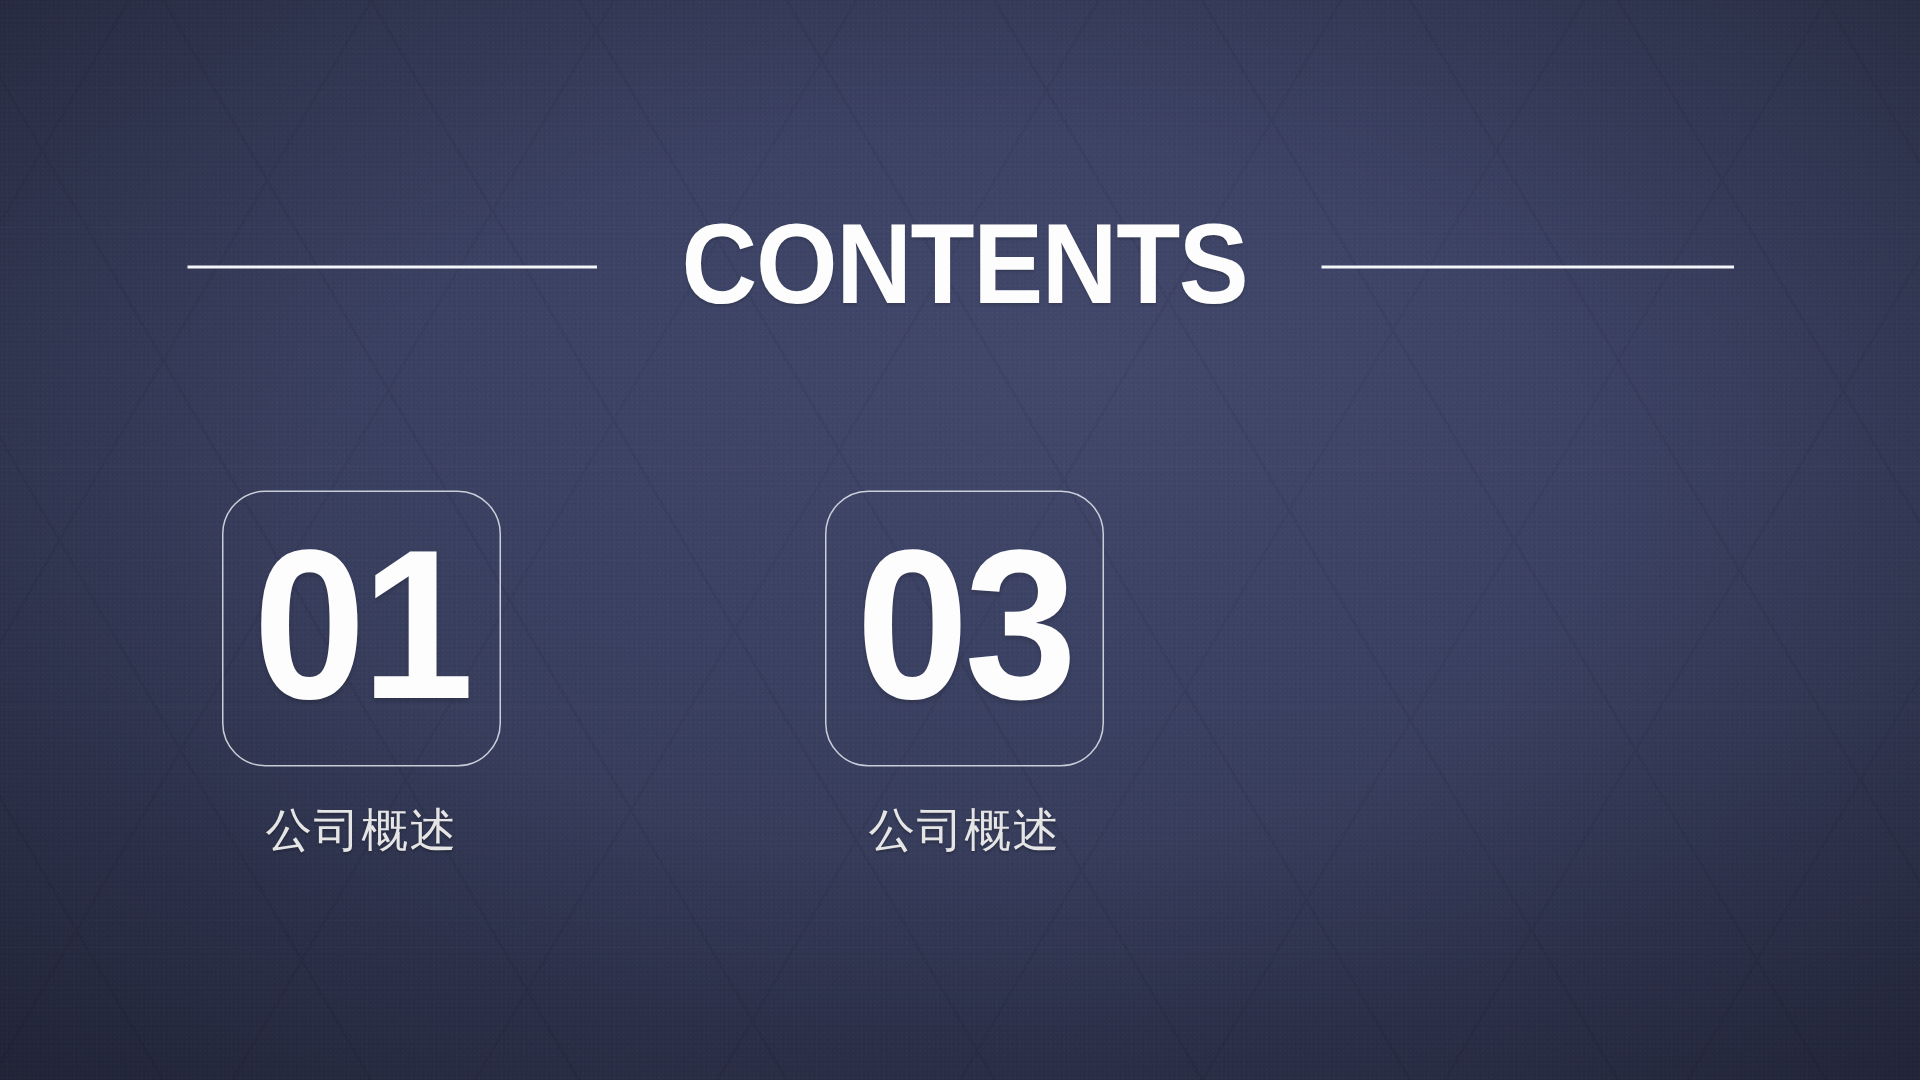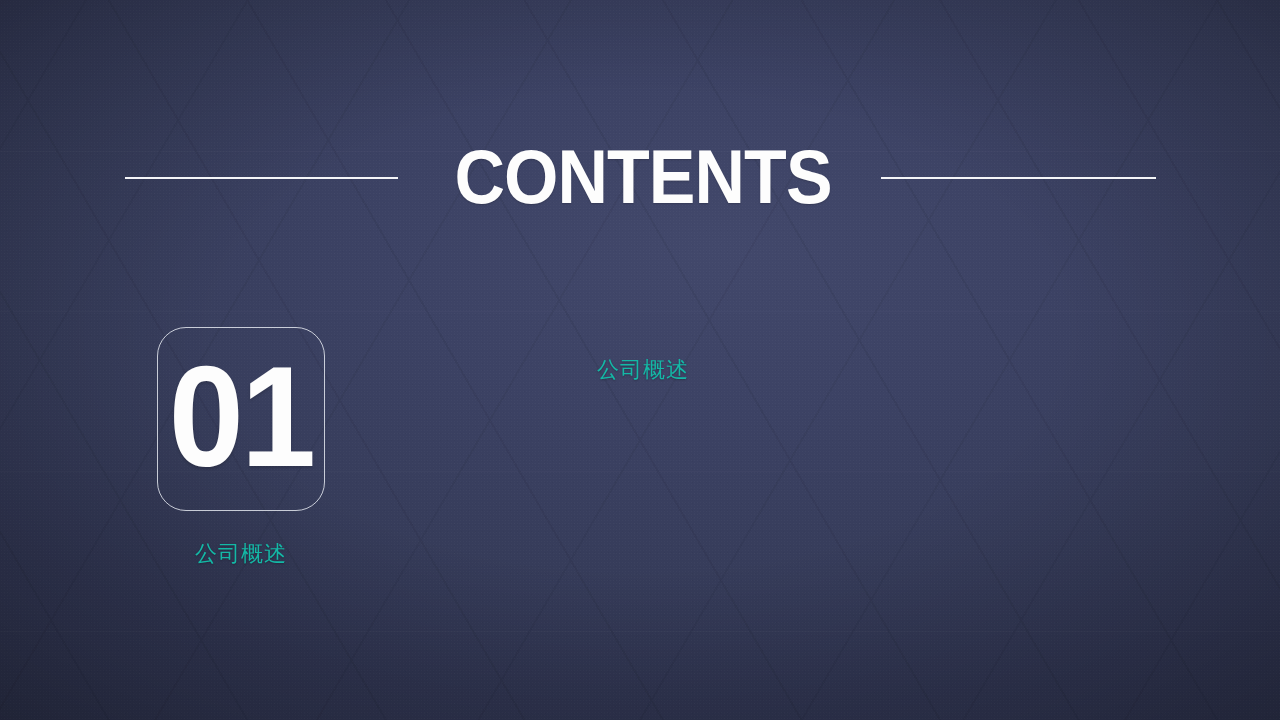--- a/index.html
+++ b/index.html
@@ -127,21 +127,21 @@
     display: flex;
     justify-content: space-between;
   }
   .item {
     width: 186px;
     display: flex;
     flex-direction: column;
     align-items: center;
   }
   .num-box {
-    width: 168px;
+    width: 186px;
     height: 184px;
     box-sizing: border-box;
     border: 1px solid rgba(238,241,248,0.80);
     border-radius: 29px;
     display: flex;
     align-items: center;
     justify-content: center;
     overflow: hidden;
   }
   .num {
@@ -151,23 +151,23 @@
     line-height: 142px;
     color: #fdfdfd;
     letter-spacing: -3px;
     transform: scaleX(0.95) translateY(-2px);
     text-shadow: 0 2px 3px rgba(0,0,0,0.16);
   }
   .item-label {
     margin-top: 26px;
     font-family: "Liberation Sans", "DejaVu Sans", sans-serif;
     font-weight: 400;
-    font-size: 22px;
+    font-size: 31px;
     line-height: 34px;
-    color: #14b8a6;
+    color: #e5e5e5;
     letter-spacing: 1px;
     white-space: nowrap;
     text-shadow: 0 1px 2px rgba(0,0,0,0.25);
   }
 </style>
 </head>
 <body>
 
 <div id="slide">
 
@@ -189,20 +189,23 @@
 
       <div class="item">
         <div class="num-box">
           <span class="num">01</span>
         </div>
         <div class="item-label">公司概述</div>
       </div>
 
 
       <div class="item">
+        <div class="num-box">
+          <span class="num">03</span>
+        </div>
         <div class="item-label">公司概述</div>
       </div>
 
       <div class="item">
       </div>
 
     </div>
   </div>
 </div>
 

